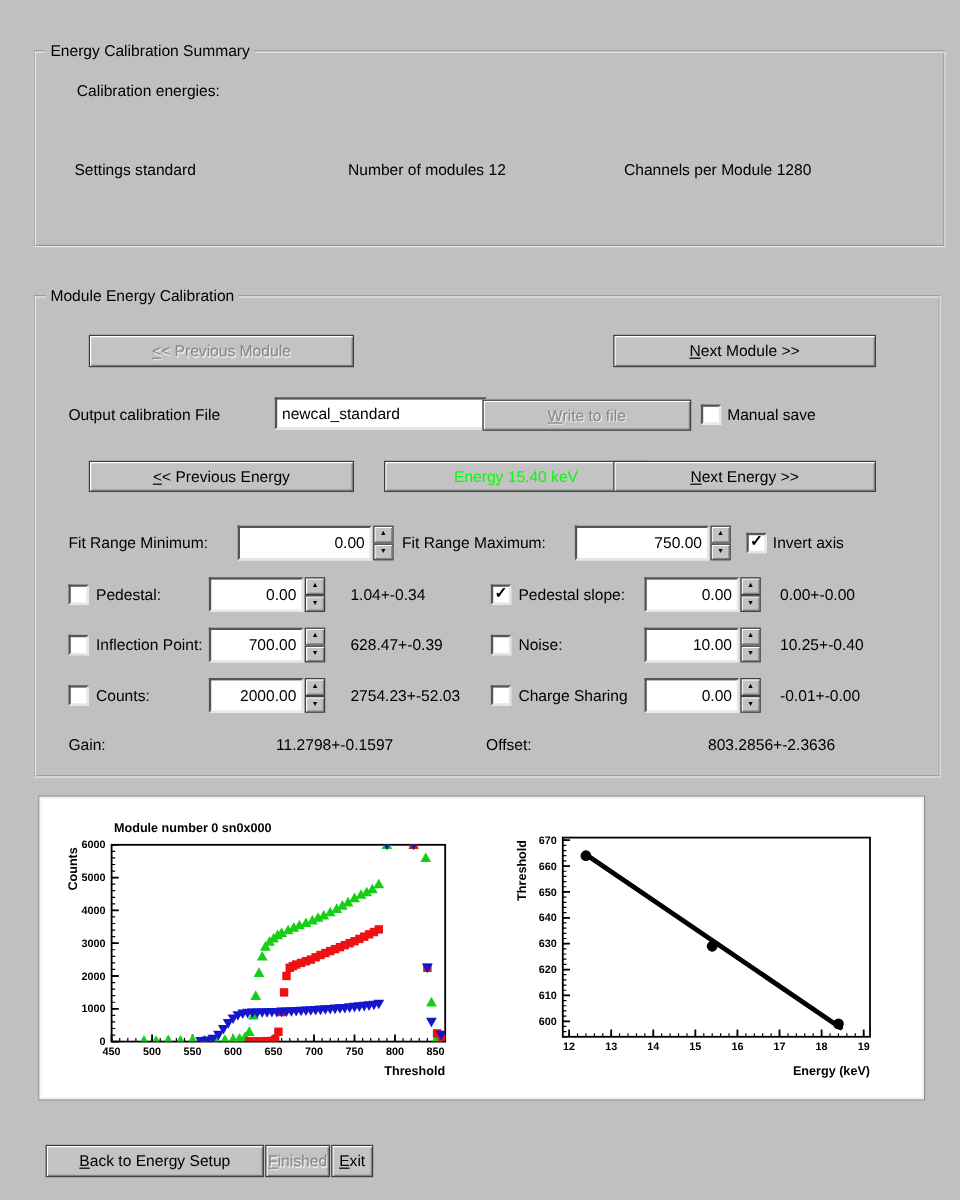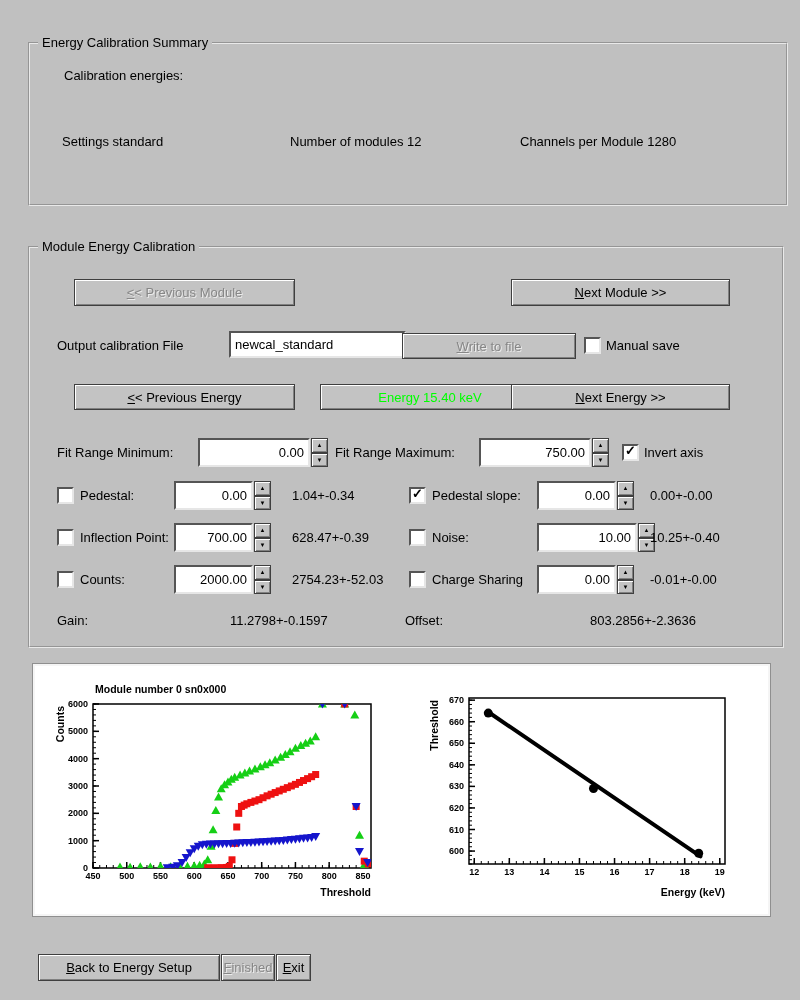--- a/index.html
+++ b/index.html
@@ -123,21 +123,21 @@
     <div class="spin" style="left:144px;top:275px;width:97px;height:29px;">
       <div class="field num">700.00</div>
       <div class="arrows">
         <div class="btn">▲</div>
         <div class="btn">▼</div>
       </div>
     </div>
     <span class="lbl" style="left:262px;top:282px;">628.47+-0.39</span>
     <span class="checkbox" style="left:379px;top:281px;"></span>
     <span class="lbl" style="left:402px;top:282px;">Noise:</span>
-    <div class="spin" style="left:507px;top:275px;width:118px;height:29px;">
+    <div class="spin" style="left:507px;top:275px;width:97px;height:29px;">
       <div class="field num">10.00</div>
       <div class="arrows">
         <div class="btn">▲</div>
         <div class="btn">▼</div>
       </div>
     </div>
     <span class="lbl" style="left:620px;top:282px;">10.25+-0.40</span>
 
     <span class="checkbox" style="left:27px;top:323px;"></span>
     <span class="lbl" style="left:50px;top:324px;">Counts:</span>

